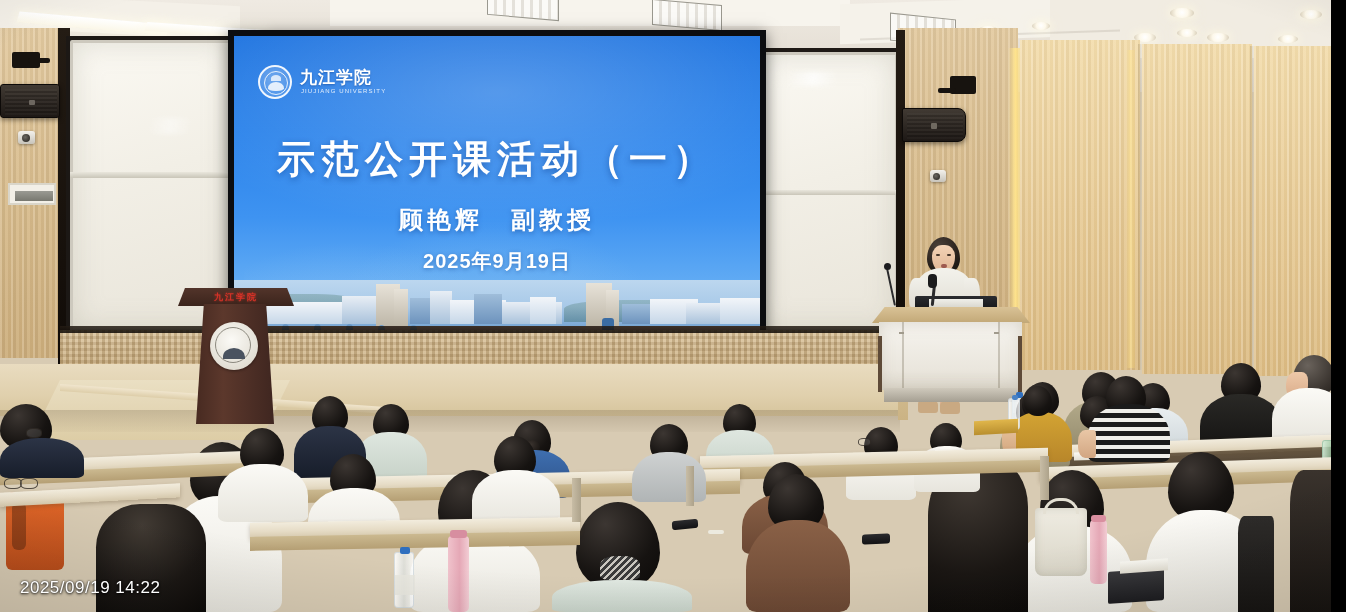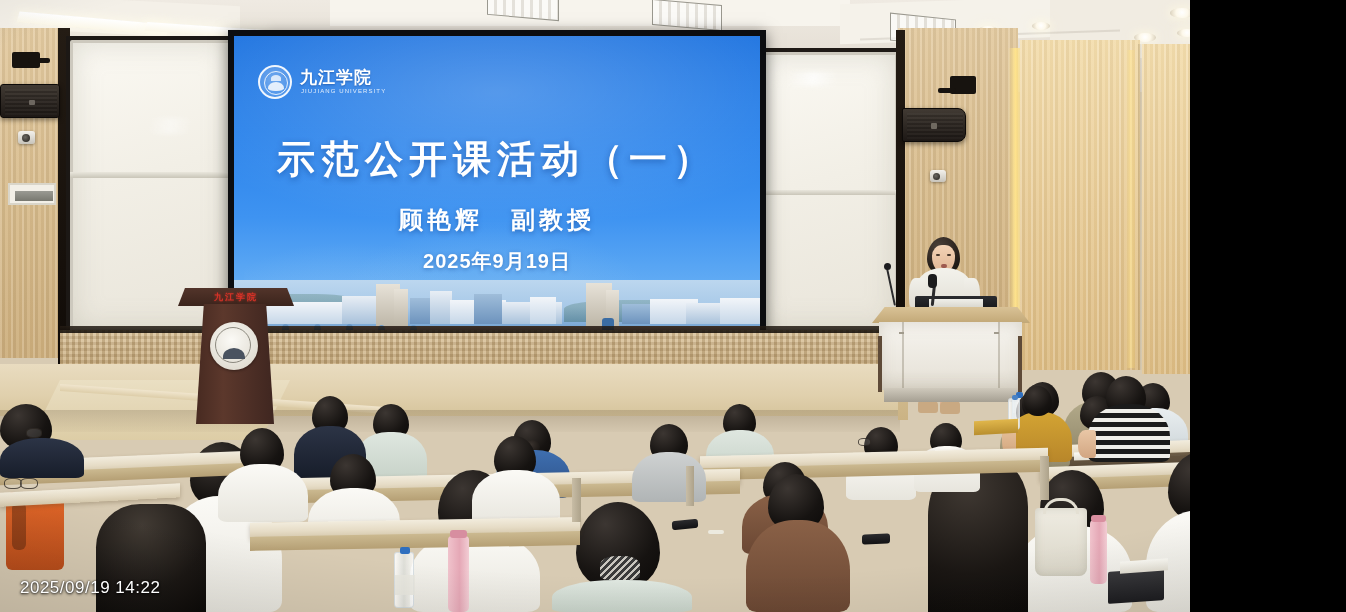--- a/index.html
+++ b/index.html
@@ -1,19 +1,19 @@
 <!DOCTYPE html>
 <html><head>
 <meta charset="utf-8">
 <title>Lecture Hall Photo</title>
 <style>
   html,body{margin:0;padding:0;background:#000;}
   *{box-sizing:border-box;}
   #scene{
-    position:relative;width:1190px;height:612px;overflow:hidden;
+    position:relative;width:1331px;height:612px;overflow:hidden;
     font-family:"Liberation Sans","DejaVu Sans",sans-serif;
     background:#d8cbb3;
   }
   .abs{position:absolute;}
 
   
   .ceiling{left:0;top:0;width:1346px;height:92px;
     background:linear-gradient(180deg,#efeae2 0%,#e6e0d6 55%,#ddd5c8 100%);}
   .ceil-slab{background:#f4f0e8;}
   .ceil-shadowline{background:rgba(120,110,95,.35);}

